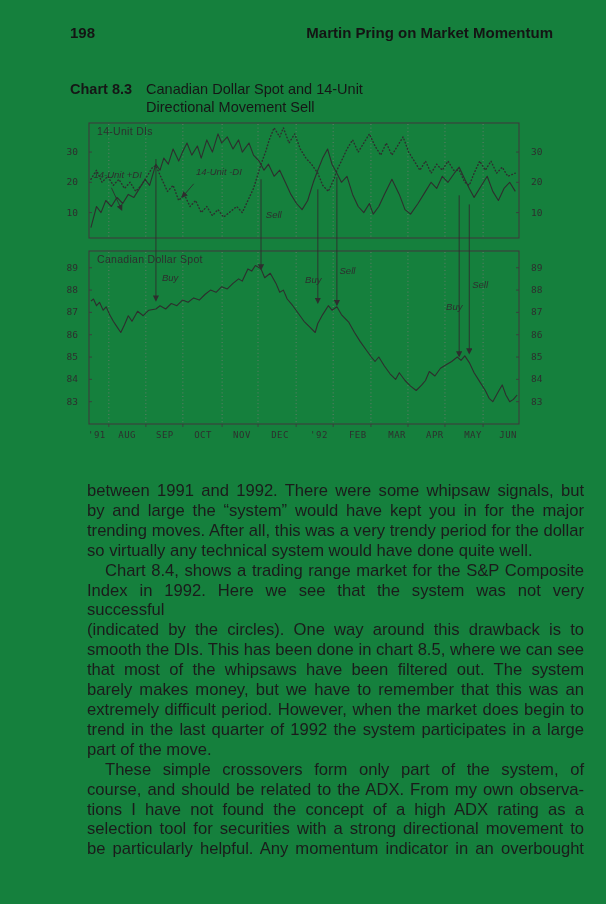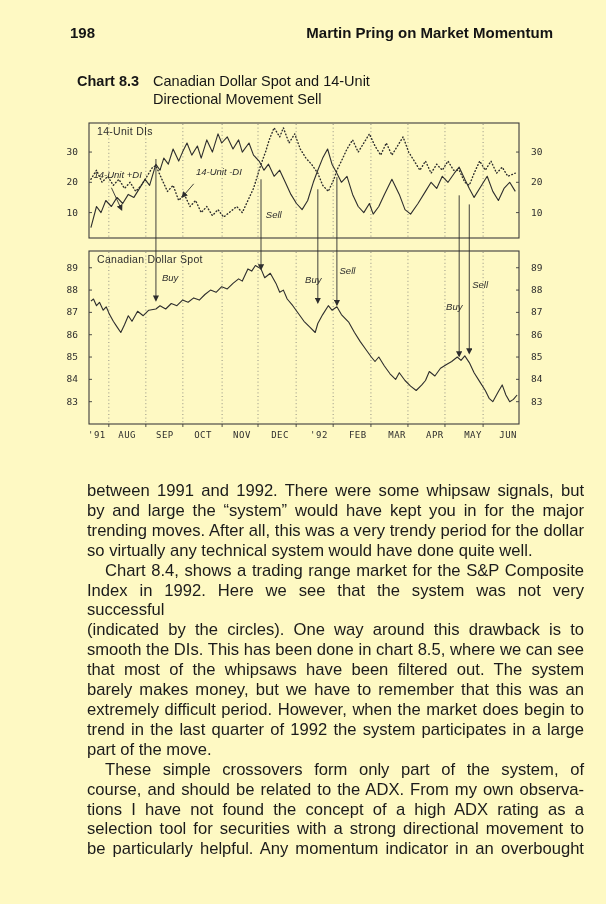--- a/index.html
+++ b/index.html
@@ -1,31 +1,31 @@
 <!DOCTYPE html>
 <html><head>
 <meta charset="utf-8">
 <style>
   html,body{margin:0;padding:0;}
   .page{
     position:relative;
     width:606px;height:904px;
-    background:#fef9c3;
+    background:#15803d;
     font-family:"Liberation Sans", sans-serif;
     color:#1e1e1e;
     overflow:hidden;
   }
   .running-head{
     position:absolute;top:24px;left:70px;right:53px;
     display:flex;justify-content:space-between;
     font-size:15px;font-weight:bold;color:#141414;
   }
   .fig-title{
-    position:absolute;top:72px;left:70px;right:50px;
-    font-size:14.5px;color:#161616;line-height:18px;margin-left:7px;
+    position:absolute;top:80px;left:70px;right:50px;
+    font-size:14.5px;color:#161616;line-height:18px;
   }
   .fig-title .lbl{font-weight:bold;margin-right:14px;}
   .fig-title .cap{display:inline-block;vertical-align:top;}
   #chart{position:absolute;left:0;top:0;}
   .bodytext{
     position:absolute;left:57px;top:481px;width:497px;
     font-size:16.6px;line-height:19.9px;color:#1b1b1b;margin-left:30px;
   }
   .bodytext .line{text-align:justify;text-align-last:justify;white-space:normal;}
   .bodytext .line.last{text-align-last:left;}

